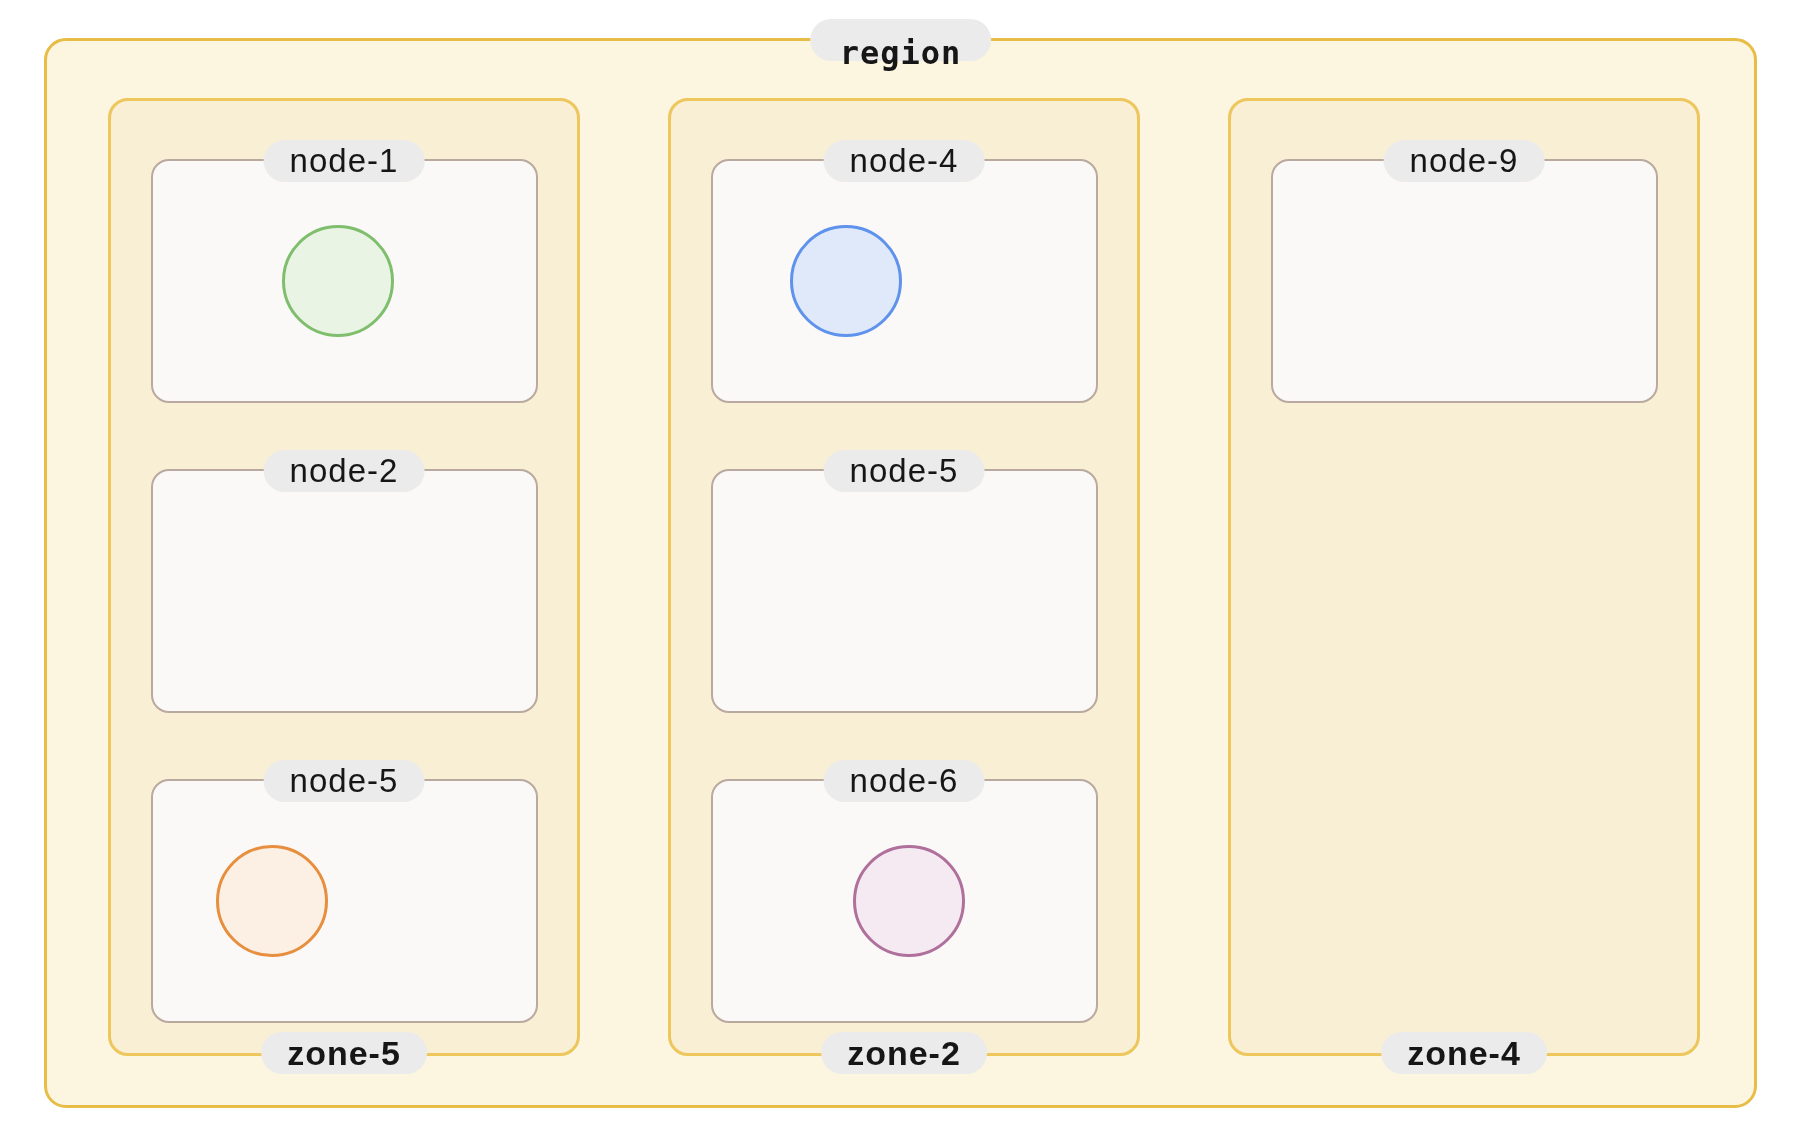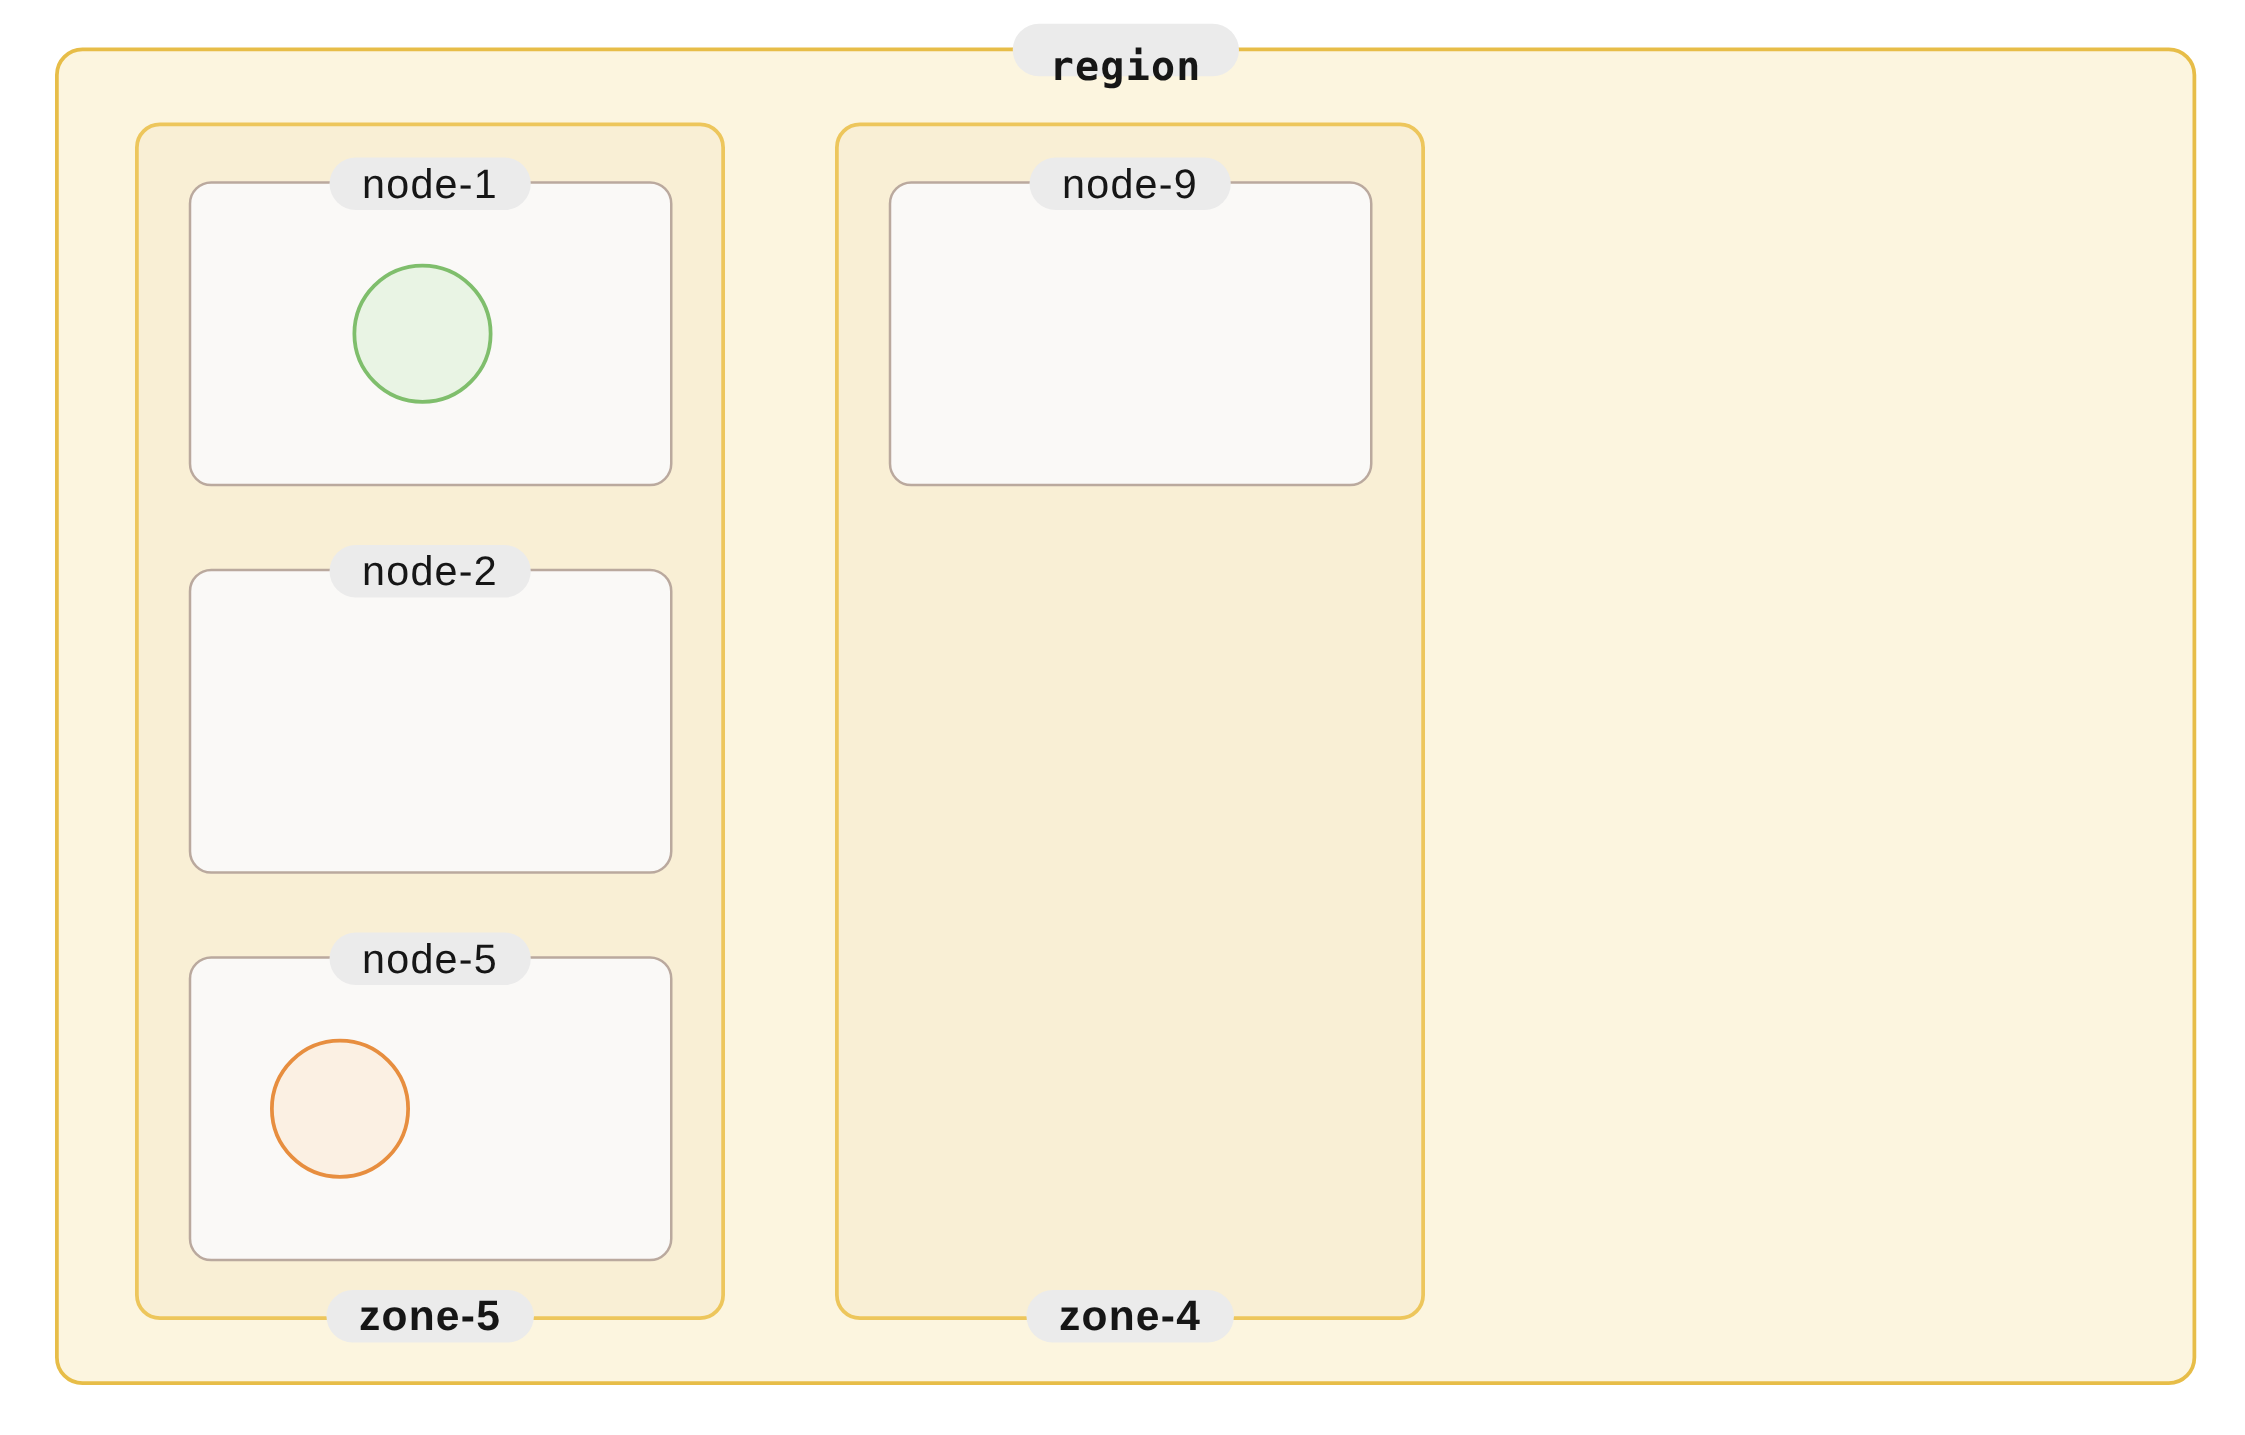--- a/index.html
+++ b/index.html
@@ -72,21 +72,21 @@
   .zone {
     position: relative;
     width: 472px;
     height: 958px;
     background: var(--zone-bg, #F9EFD5);
     border: 3px solid var(--zone-border, #EDC65C);
     border-radius: 20px;
     display: flex;
     flex-direction: column;
     align-items: center;
-    padding-top: 44px;
+    padding-top: 58px;
     gap: 66px;
   }
 
   
   .node {
     position: relative;
     width: 387px;
     height: 244px;
     flex: 0 0 244px;
     background: var(--node-bg, #FAF9F7);
@@ -129,20 +129,34 @@
         <div class="node n2">
           <span class="pill node-pill">node-2</span>
         </div>
         <div class="node n3">
           <span class="pill node-pill">node-5</span>
           <span class="disk" style="--stroke: #E78E3F; --fill: #FBF0E3;"></span>
         </div>
         <span class="pill zone-pill">zone-5</span>
       </div>
 
+      <div class="zone">
+        <div class="node n4">
+          <span class="pill node-pill">node-4</span>
+          <span class="disk" style="--stroke: #5E92EC; --fill: #DFE9FA;"></span>
+        </div>
+        <div class="node n5">
+          <span class="pill node-pill">node-5</span>
+        </div>
+        <div class="node n6">
+          <span class="pill node-pill">node-6</span>
+          <span class="disk" style="--stroke: #B0709C; --fill: #F5EAF2;"></span>
+        </div>
+        <span class="pill zone-pill">zone-2</span>
+      </div>
 
       <div class="zone">
         <div class="node n9">
           <span class="pill node-pill">node-9</span>
         </div>
         <span class="pill zone-pill">zone-4</span>
       </div>
 
     </div>
   </div>

